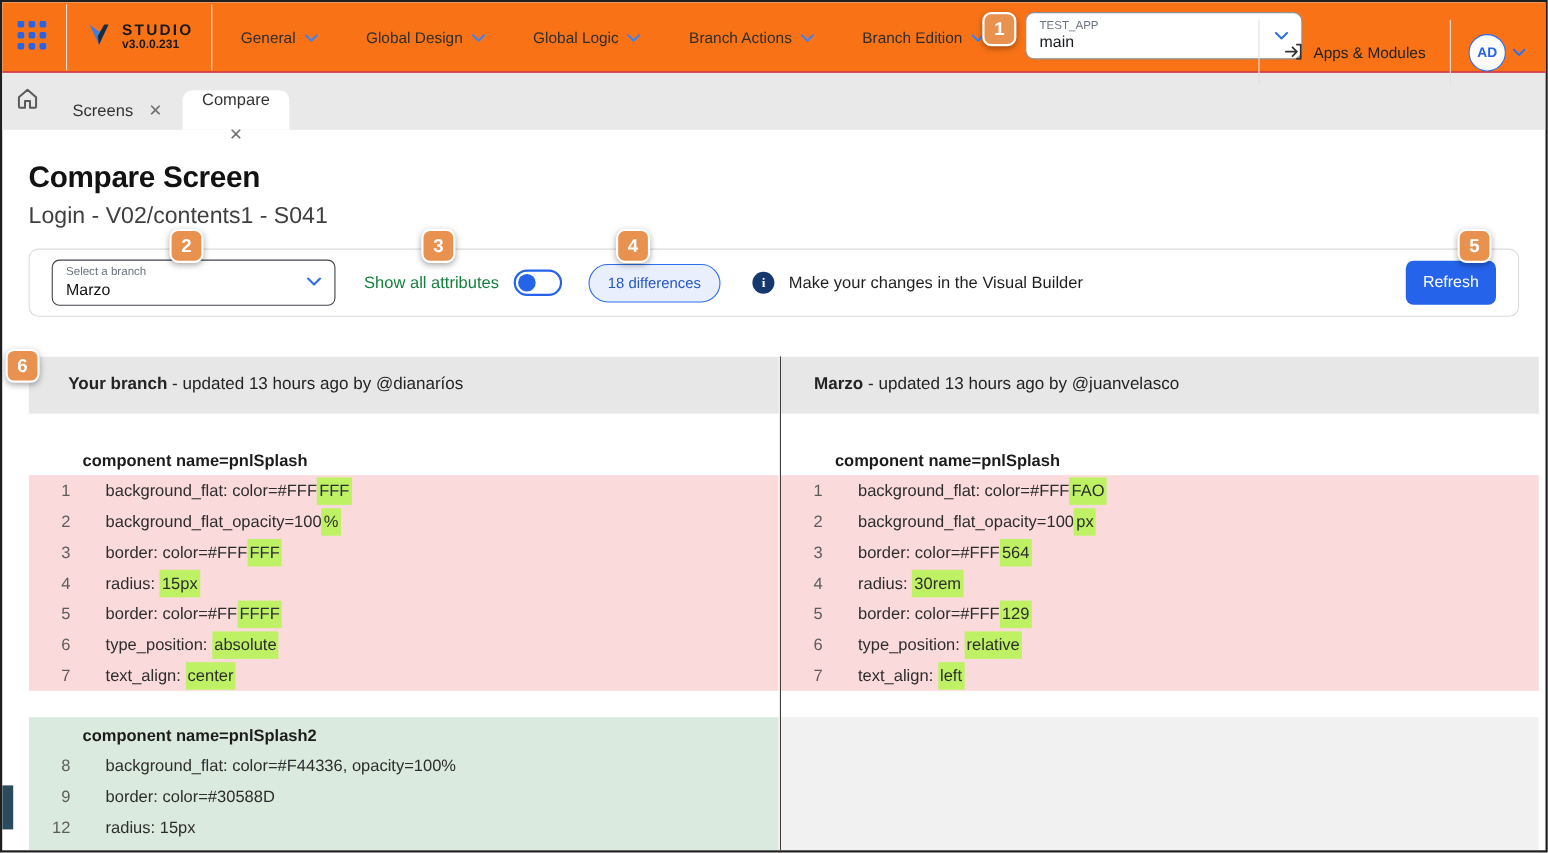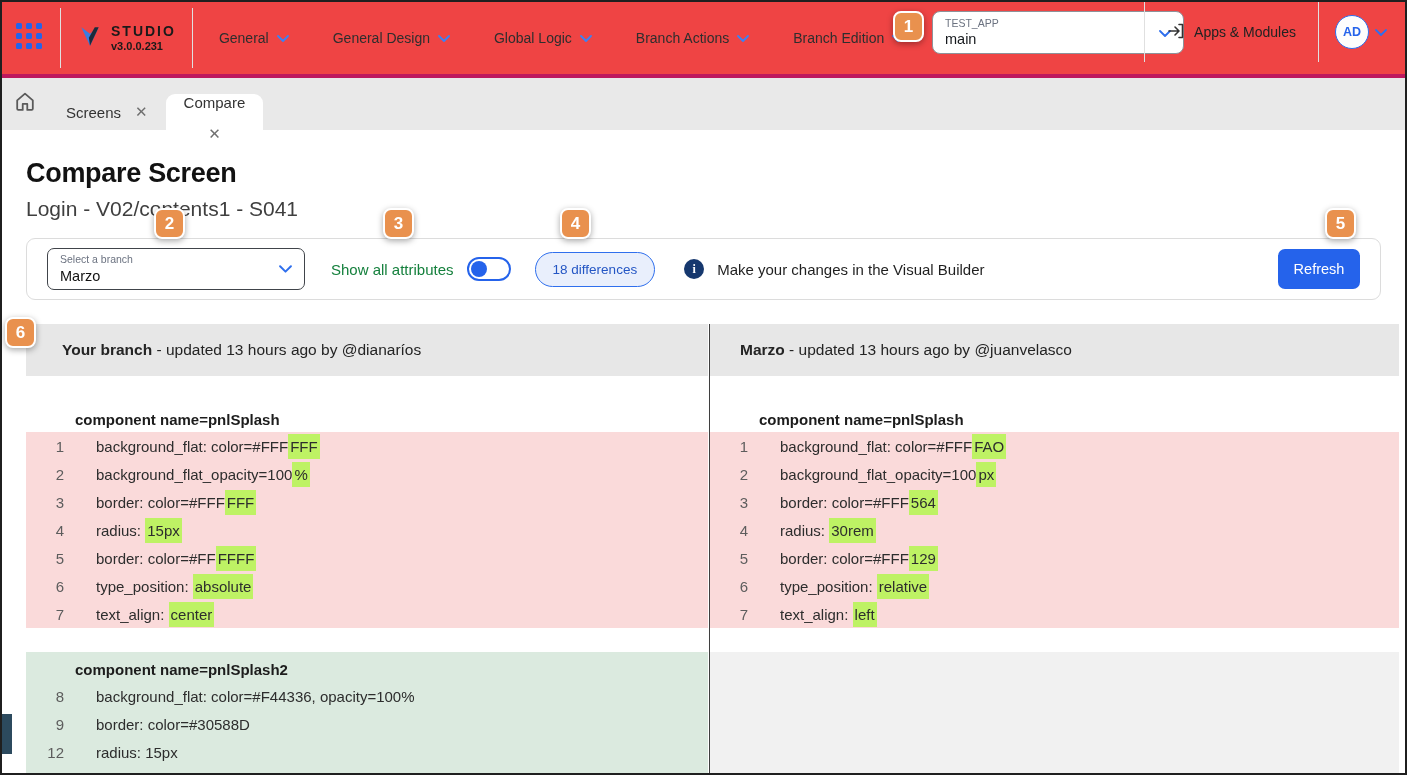--- a/index.html
+++ b/index.html
@@ -5,39 +5,39 @@
   * { margin:0; padding:0; box-sizing:border-box; }
   html,body { width:1407px; height:775px; }
   body {
     font-family:"Liberation Sans", sans-serif;
     background:#fff; color:#222;
     border:2px solid #1f1f1f;
     position:relative; overflow:hidden;
   }
 
   
-  .topbar { height:76px; background:#ef4444; border-bottom:4px solid #be185d;
+  .topbar { height:64px; background:#f97316; border-bottom:1px solid #be185d;
     display:flex; align-items:center; position:relative; }
   .grid-icon { width:30px; height:30px; margin:0 14px; display:grid;
     grid-template-columns:repeat(3,6px); grid-template-rows:repeat(3,6px); gap:4px; cursor:pointer; }
   .grid-icon span { background:#2563eb; border-radius:1.5px; }
   .tb-divider { width:1px; height:60px; background:#e0e0e0; }
   .logo-wrap { display:flex; align-items:center; gap:8px; padding:0 16px; }
   .logo-text { display:flex; flex-direction:column; line-height:1.1; }
   .logo-title { font-weight:700; letter-spacing:2px; font-size:14px; color:#1a1a1a; }
   .logo-version { font-weight:700; font-size:11px; color:#1a1a1a; }
   .menus { display:flex; align-items:center; gap:44px; margin-left:26px; }
   .menu-item { display:flex; align-items:center; gap:8px; font-size:14px; color:#2e2e2e; cursor:pointer; }
   .app-selector { position:absolute; left:930px; top:9px; width:252px; height:43px;
     border:1px solid #8d9299; border-radius:8px; padding:3px 12px;
     display:flex; align-items:center; justify-content:space-between; cursor:pointer; background:#fff; }
   .app-selector .labels { display:flex; flex-direction:column; line-height:1.25; }
   .app-selector .small-label { font-size:10.5px; color:#6b7280; }
   .app-selector .value { font-size:14.5px; color:#16191d; }
-  .tb-right { position:absolute; right:8px; top:0; height:60px; display:flex; align-items:center;justify-content:center; }
+  .tb-right { position:absolute; right:8px; top:16px; height:60px; display:flex; align-items:center;justify-content:center; }
   .tb-right .sep { width:1px; height:60px; background:#e0e0e0; }
   .apps-modules { display:flex; align-items:center; gap:9px; padding:0 22px; font-size:14px; color:#222; cursor:pointer; }
   .avatar-zone { display:flex; align-items:center; gap:6px; padding:0 10px 0 16px; cursor:pointer; }
   .avatar { width:34px; height:34px; border-radius:50%; border:1.5px solid #2f6fed; color:#2563eb;
     font-size:12.5px; font-weight:700; display:flex; align-items:center; justify-content:center; background:#fdfdfd; }
 
   
   .tabbar { height:52px; background:#e9e9e9; display:flex; align-items:flex-end; }
   .home-btn { width:46px; height:52px; display:flex; align-items:center; justify-content:center; cursor:pointer; }
   .tab { height:36px; display:flex; align-items:center; gap:14px; padding:0 18px;
@@ -136,21 +136,21 @@
   </div>
   <div class="tb-divider"></div>
   <div class="menus" id="menus">
       <div class="menu-item">
         <span>General</span>
         <span><svg width="12" height="8" viewBox="0 0 12 8">
             <path d="M1 1l5 5 5-5" stroke="#3b82f6" fill="none" stroke-width="1.8" stroke-linecap="round" stroke-linejoin="round"></path>
           </svg></span>
       </div>
       <div class="menu-item">
-        <span>General Design</span>
+        <span>Global Design</span>
         <span><svg width="12" height="8" viewBox="0 0 12 8">
             <path d="M1 1l5 5 5-5" stroke="#3b82f6" fill="none" stroke-width="1.8" stroke-linecap="round" stroke-linejoin="round"></path>
           </svg></span>
       </div>
       <div class="menu-item">
         <span>Global Logic</span>
         <span><svg width="12" height="8" viewBox="0 0 12 8">
             <path d="M1 1l5 5 5-5" stroke="#3b82f6" fill="none" stroke-width="1.8" stroke-linecap="round" stroke-linejoin="round"></path>
           </svg></span>
       </div>

